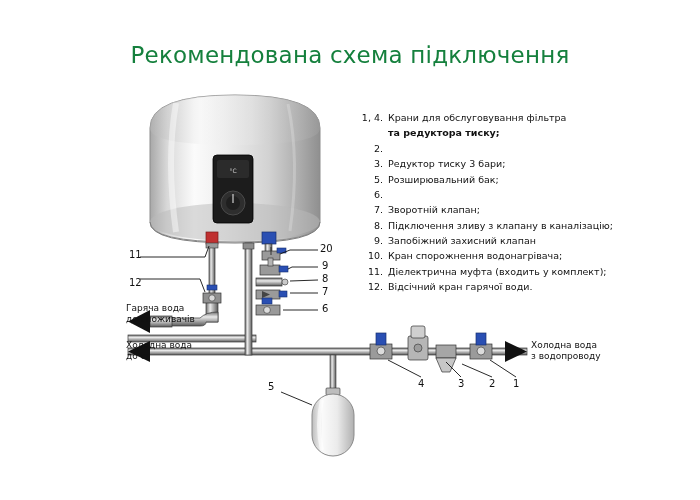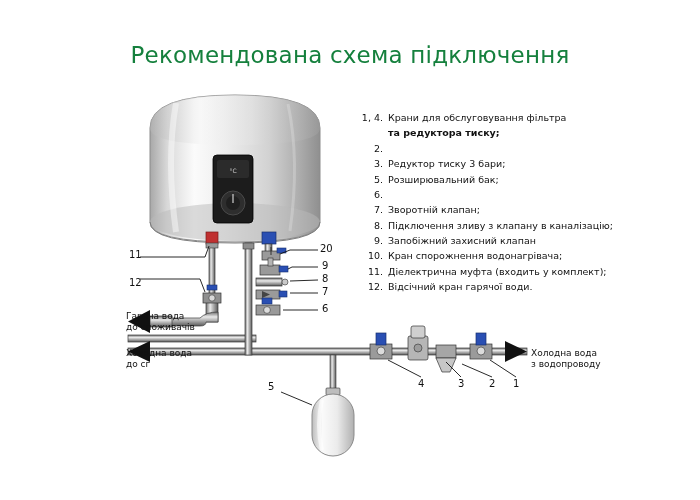--- a/index.html
+++ b/index.html
@@ -67,21 +67,20 @@
     top: 0;
     width: 700px;
     height: 500px;
   }
   .flowlabel {
     position: absolute;
     font-size: 9px;
     line-height: 1.25;
     color: #111;
     white-space: nowrap;
-    margin-top: 8px;
   }
 </style>
 </head>
 <body>
 
 <div id="root">
 
   <div class="title">Рекомендована схема підключення</div>
 
   <div class="legend">

